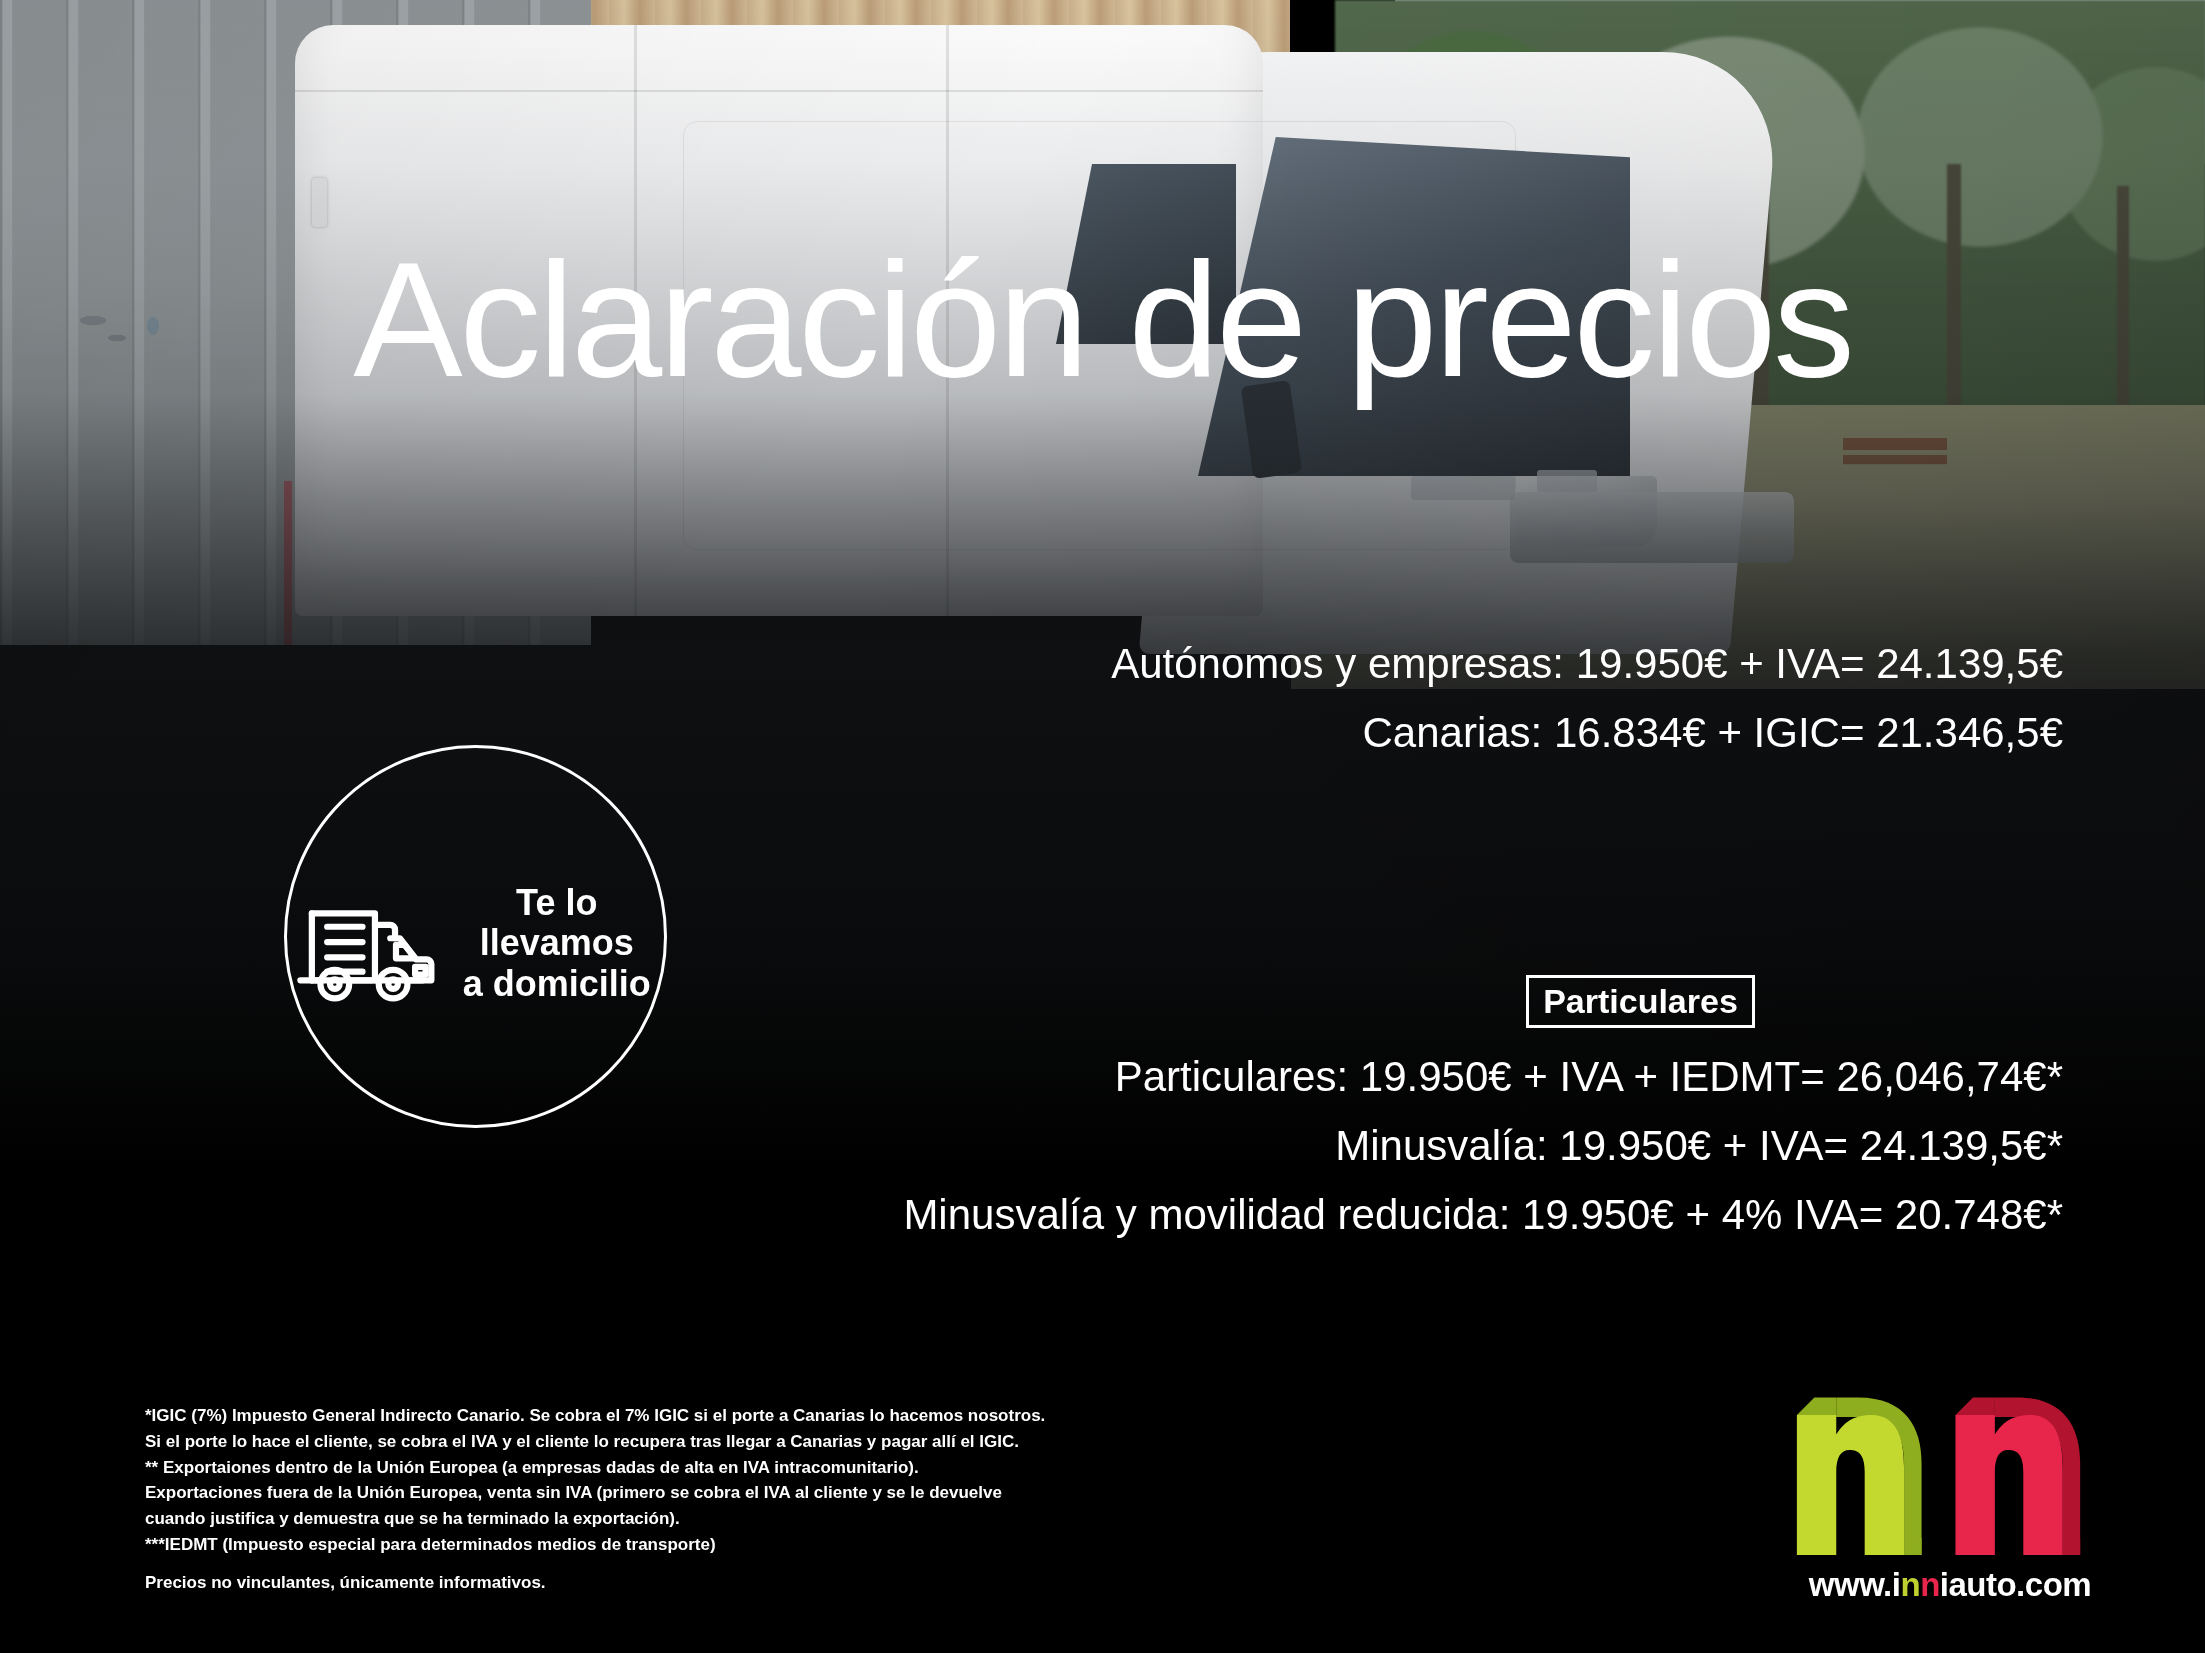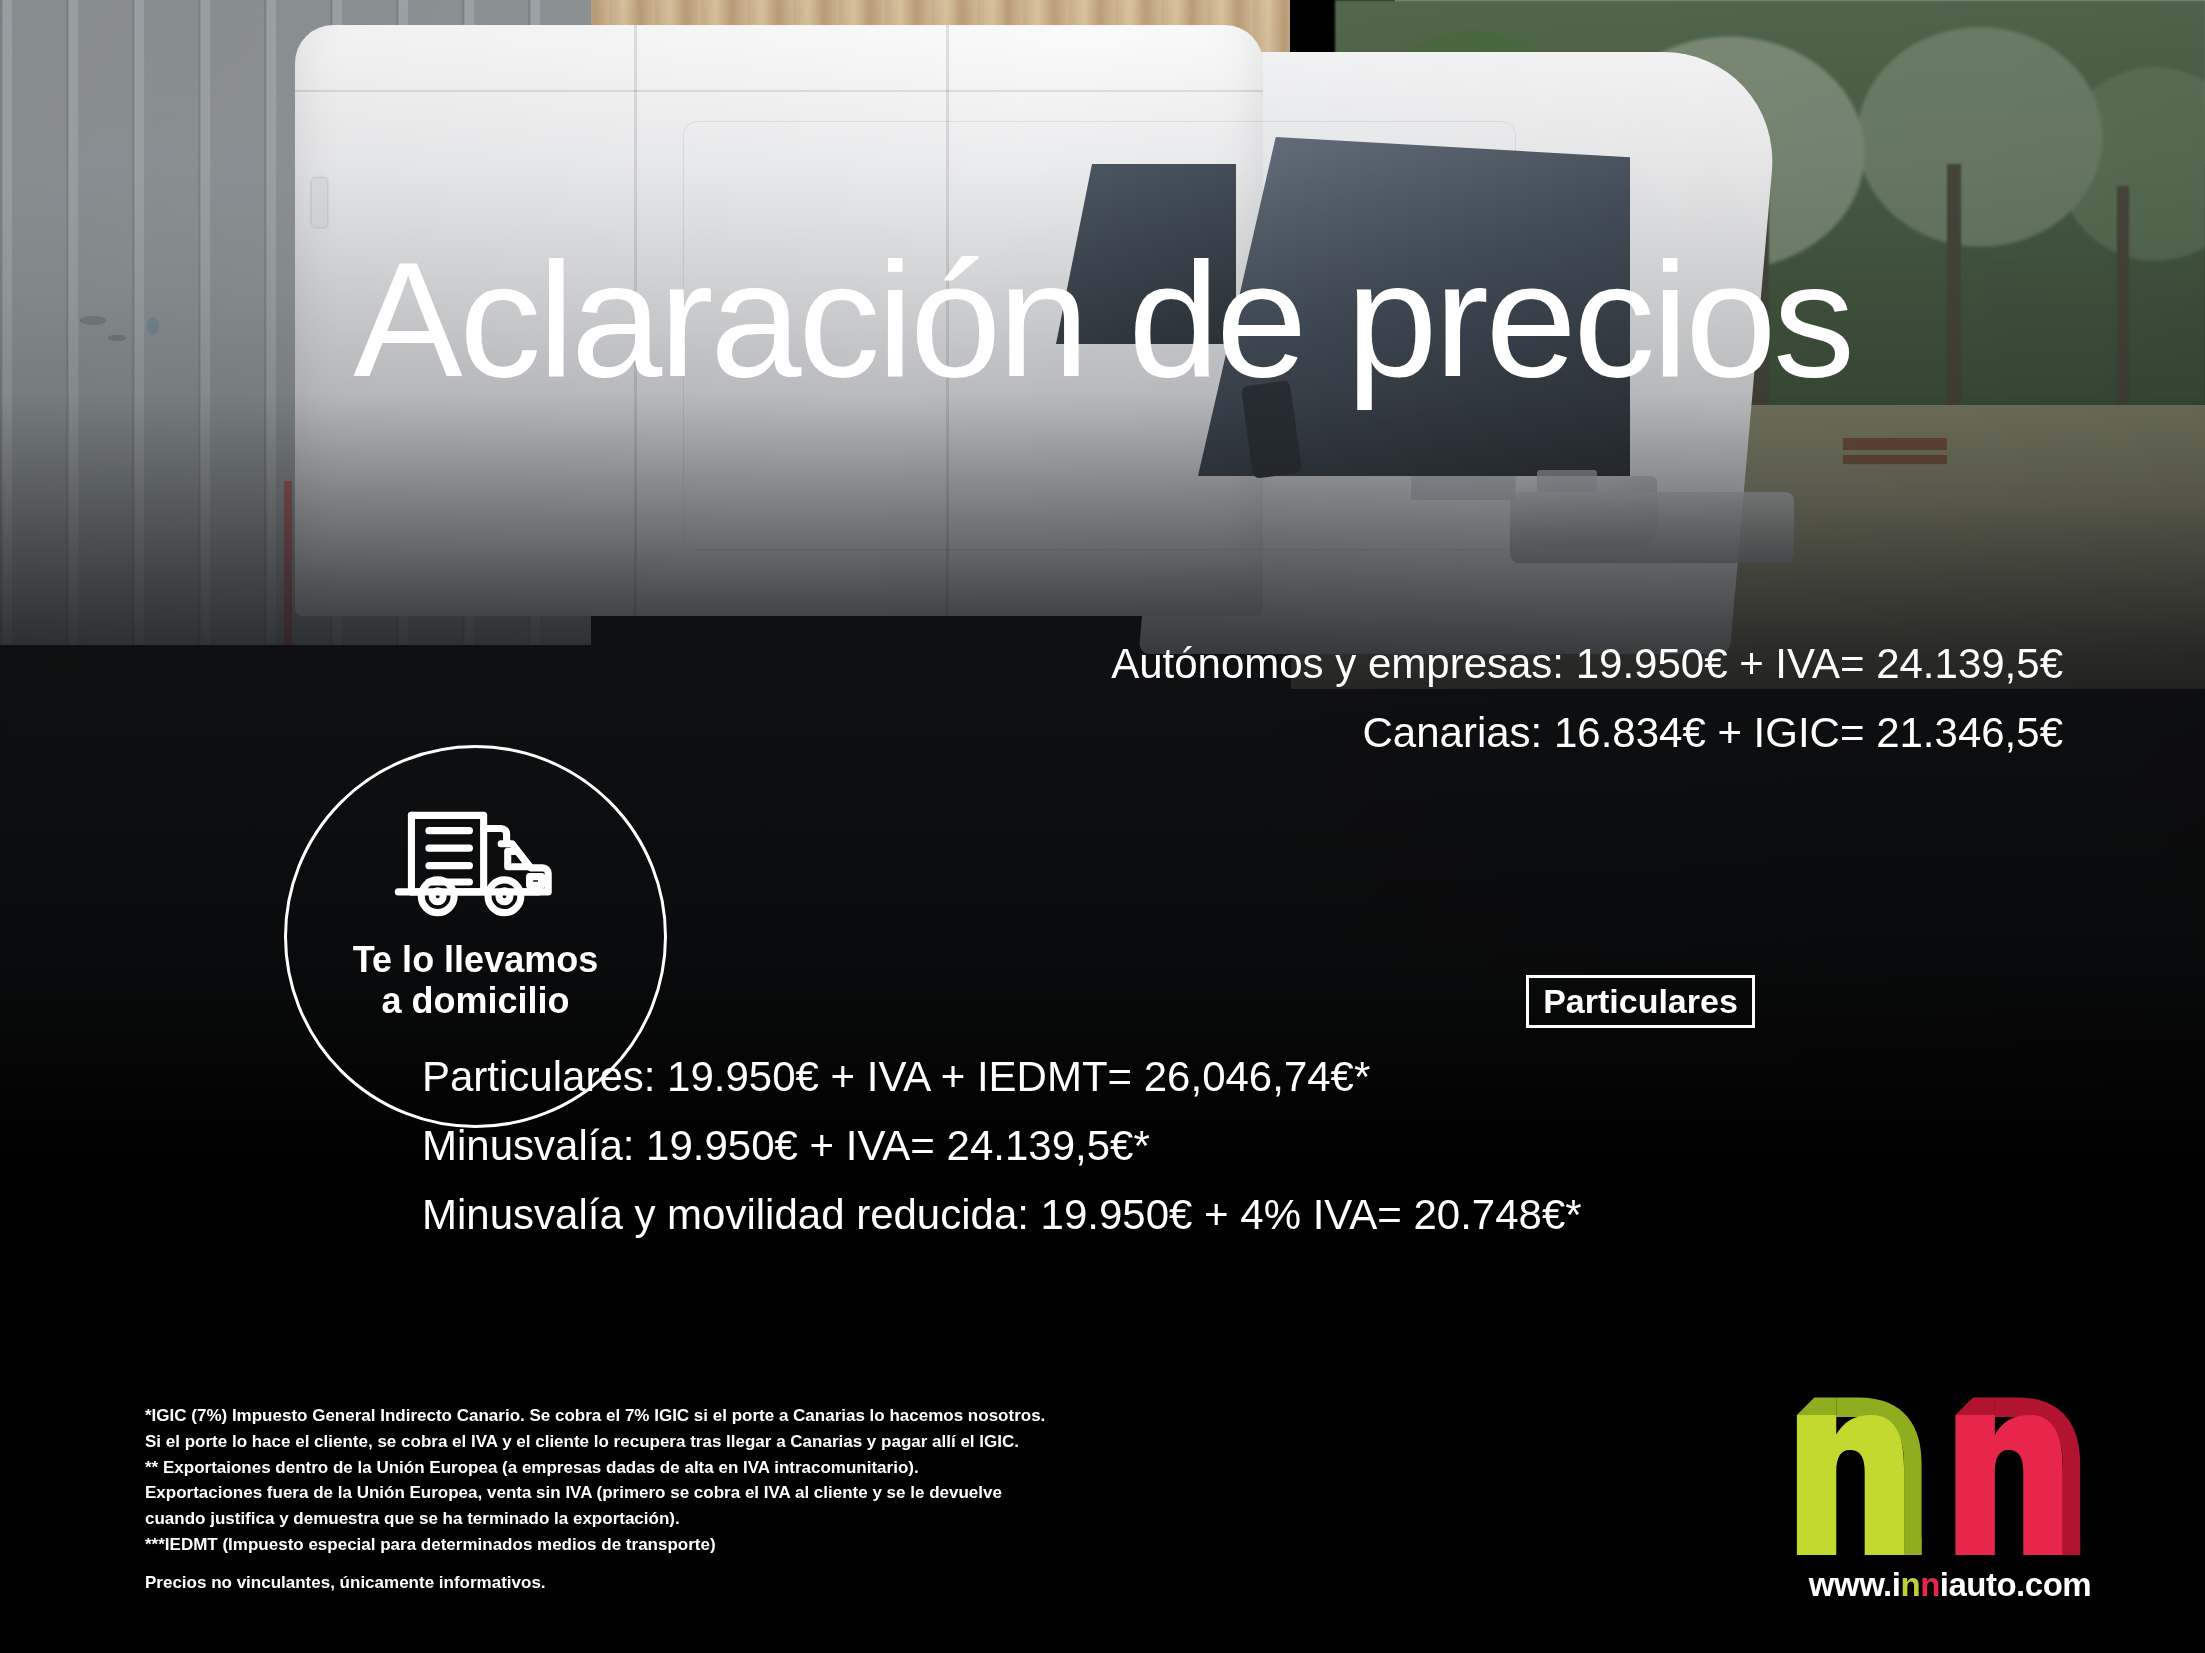--- a/index.html
+++ b/index.html
@@ -150,21 +150,21 @@
     color:#fff;
     font-size:31px;
     font-weight:bold;
     white-space:nowrap;
   }
 
   
   .badge{
     position:absolute;left:284px;top:745px;width:383px;height:383px;
     border:3.8px solid #fff;border-radius:50%;
-    display:flex;flex-direction:column;align-items:center;justify-content:flex-start;
+    display:flex;flex-direction:row;align-items:center;justify-content:flex-start;
     box-sizing:border-box;
   }
   .badge-icon{margin-top:52px;width:186px;height:126px;}
   .badge-text{
     color:#fff;font-size:36px;font-weight:bold;line-height:1.12;
     text-align:center;margin-top:14.2px;
   }
 
   
   .prices{
@@ -172,21 +172,21 @@
     text-align:right;color:#fff;
   }
   .price-line{
     font-size:42px;
     line-height:1.0;
     margin-bottom:27px;
     white-space:nowrap;
   }
   .prices2{
     position:absolute;right:142px;top:1056px;width:1641px;
-    color:#fff;
+    text-align:right;color:#fff;
   }
   .particulares-wrap{
     position:absolute;right:450px;top:975px;text-decoration:underline;
   }
   .particulares-badge{
     display:inline-block;
     border:3.3px solid #fff;
     padding:5.5px 14.2px 7.7px 14.2px;
     color:#fff;font-size:34px;font-weight:bold;line-height:1.0;
     white-space:nowrap;

